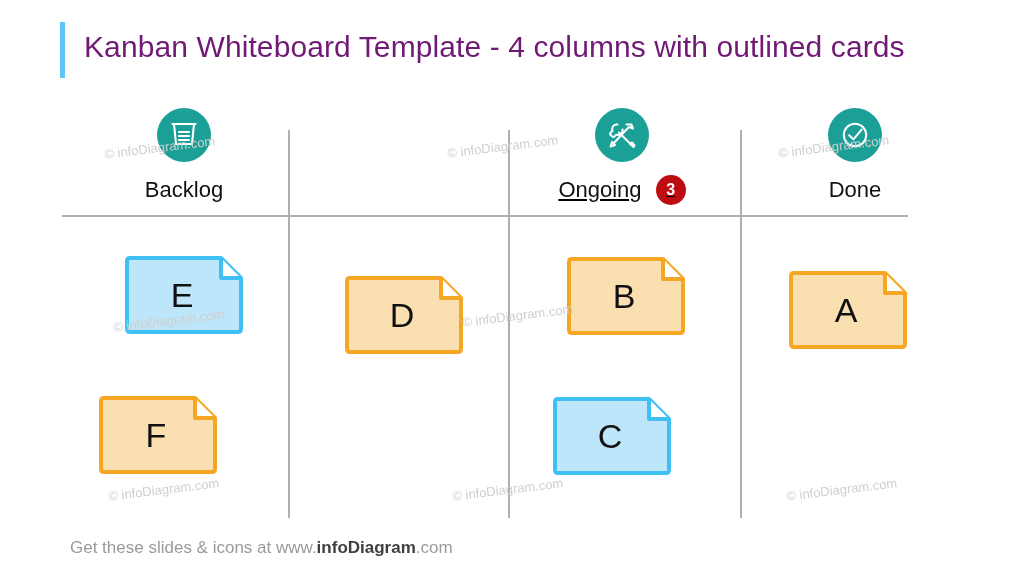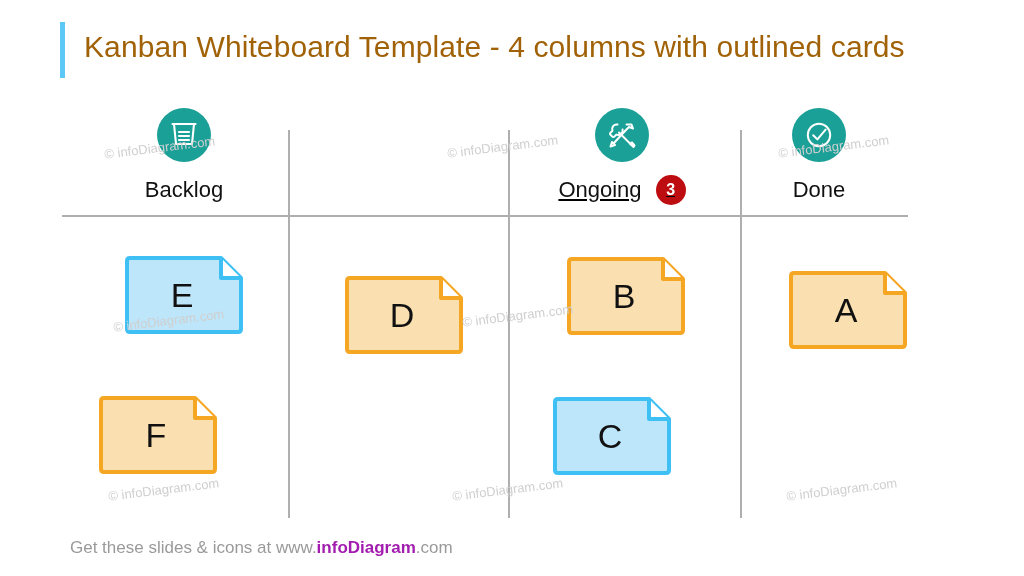--- a/index.html
+++ b/index.html
@@ -23,21 +23,21 @@
     width: 5px;
     height: 56px;
     background: #5BC8F5;
   }
   #page-title {
     position: absolute;
     left: 84px;
     top: 30px;
     width: 900px;
     font-size: 30px;
-    color: #a16207;
+    color: #701a75;
     letter-spacing: 0.1px;
     white-space: nowrap;
   }
 
   
   #board {
     position: absolute;
     left: 0;
     top: 0;
     width: 1024px;
@@ -142,21 +142,21 @@
 
   
   #footer {
     position: absolute;
     left: 70px;
     top: 538px;
     font-size: 17px;
     color: #9A9A9A;
     white-space: nowrap;
   }
-  #footer b { color: #a21caf; }
+  #footer b { color: #404040; }
 </style>
 </head>
 <body>
 
 <div id="title-bar"></div>
 <div id="page-title">Kanban Whiteboard Template - 4 columns with outlined cards</div>
 
 <div id="board">
 
   <div class="v-divider" style="left:288px;"></div>
@@ -190,21 +190,21 @@
         <path d="M7 24 L5.5 28.5 L10 27 Z"></path>
         <path d="M25 25.5 L28.5 29 L29.5 27.5 L27 24.5 Z"></path>
       </svg>
     </div>
     <div class="head-label-row">
       <span class="head-label">Ongoing</span>
       <span class="head-badge">3</span>
     </div>
   </div>
 
-  <div class="col-head" style="left:709px;">
+  <div class="col-head" style="left:745px;">
     <div class="head-icon">
       <svg width="34" height="34" viewBox="0 0 34 34" fill="none" stroke="#ffffff" stroke-width="2" stroke-linecap="round" stroke-linejoin="round">
         <circle cx="17" cy="17" r="11.2"></circle>
         <path d="M11.2 17.2 L15.4 21.4 L23.6 11.6"></path>
       </svg>
     </div>
     <div class="head-label-row">
       <span class="head-label">Done</span>
     </div>
   </div>

